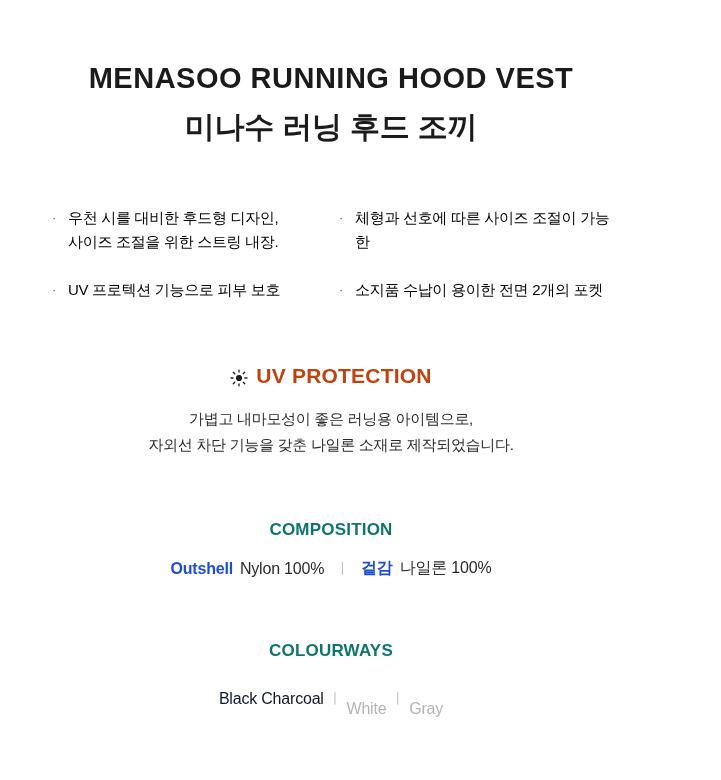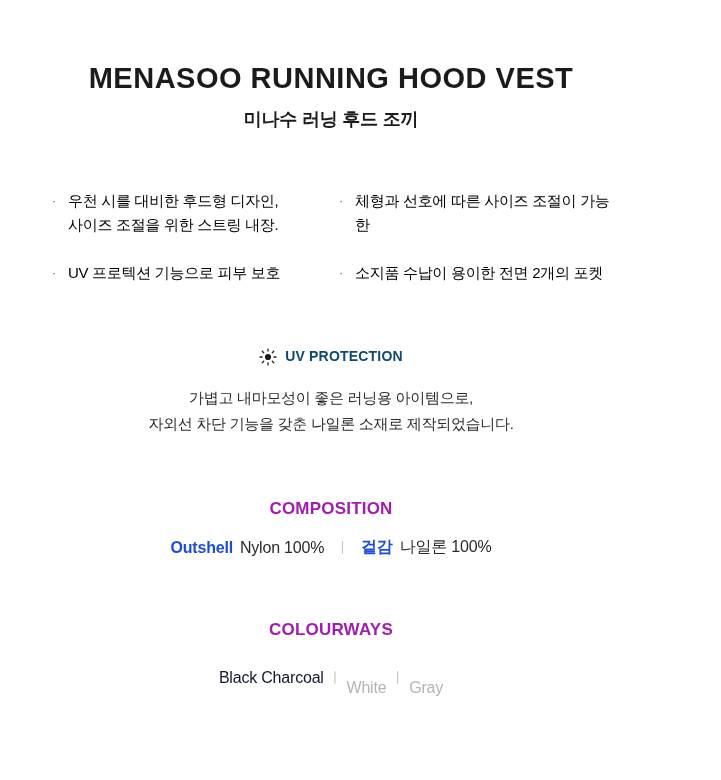--- a/index.html
+++ b/index.html
@@ -29,21 +29,21 @@
   }
   .title-en {
     font-size: 29px;
     font-weight: 700;
     letter-spacing: 0.5px;
     color: #1b1b1b;
     line-height: 1.15;
     margin: 0;
   }
   .title-ko {
-    font-size: 18px;
+    font-size: 30px;
     font-weight: 600;
     color: #1b1b1b;
     margin: 12px 0 12px 0;
     letter-spacing: -0.2px;
   }
 
   
   .features {
     margin-top: 58px;
     padding: 0 52px 0 52px;
@@ -85,24 +85,24 @@
   
   .section {
     text-align: center;
   }
   .section-uv { margin-top: 62px; }
   .section-heading {
     display: inline-flex;
     align-items: center;
     justify-content: center;
     gap: 8px;
-    font-size: 14px;
+    font-size: 21px;
     font-weight: 700;
     letter-spacing: 0.2px;
-    color: #0c4a6e;
+    color: #c2410c;
   }
   .sun-icon {
     display: inline-block;
     width: 18px;
     height: 18px;
     position: relative;
     top: 1px;
   }
   .section-body {
     margin-top: 16px;
@@ -111,21 +111,21 @@
     color: #2a2a2a;
     letter-spacing: -0.3px;
   }
   .section-body .line { display: block; }
 
   .section-composition { margin-top: 62px; }
   .section-title {
     font-size: 17px;
     font-weight: 700;
     letter-spacing: 0.2px;
-    color: #a21caf;
+    color: #0f766e;
   }
   .comp-row {
     margin-top: 18px;
     font-size: 16px;
     color: #2a2a2a;
     display: flex;
     align-items: center;
     justify-content: center;
     gap: 7px;
     letter-spacing: -0.2px;

